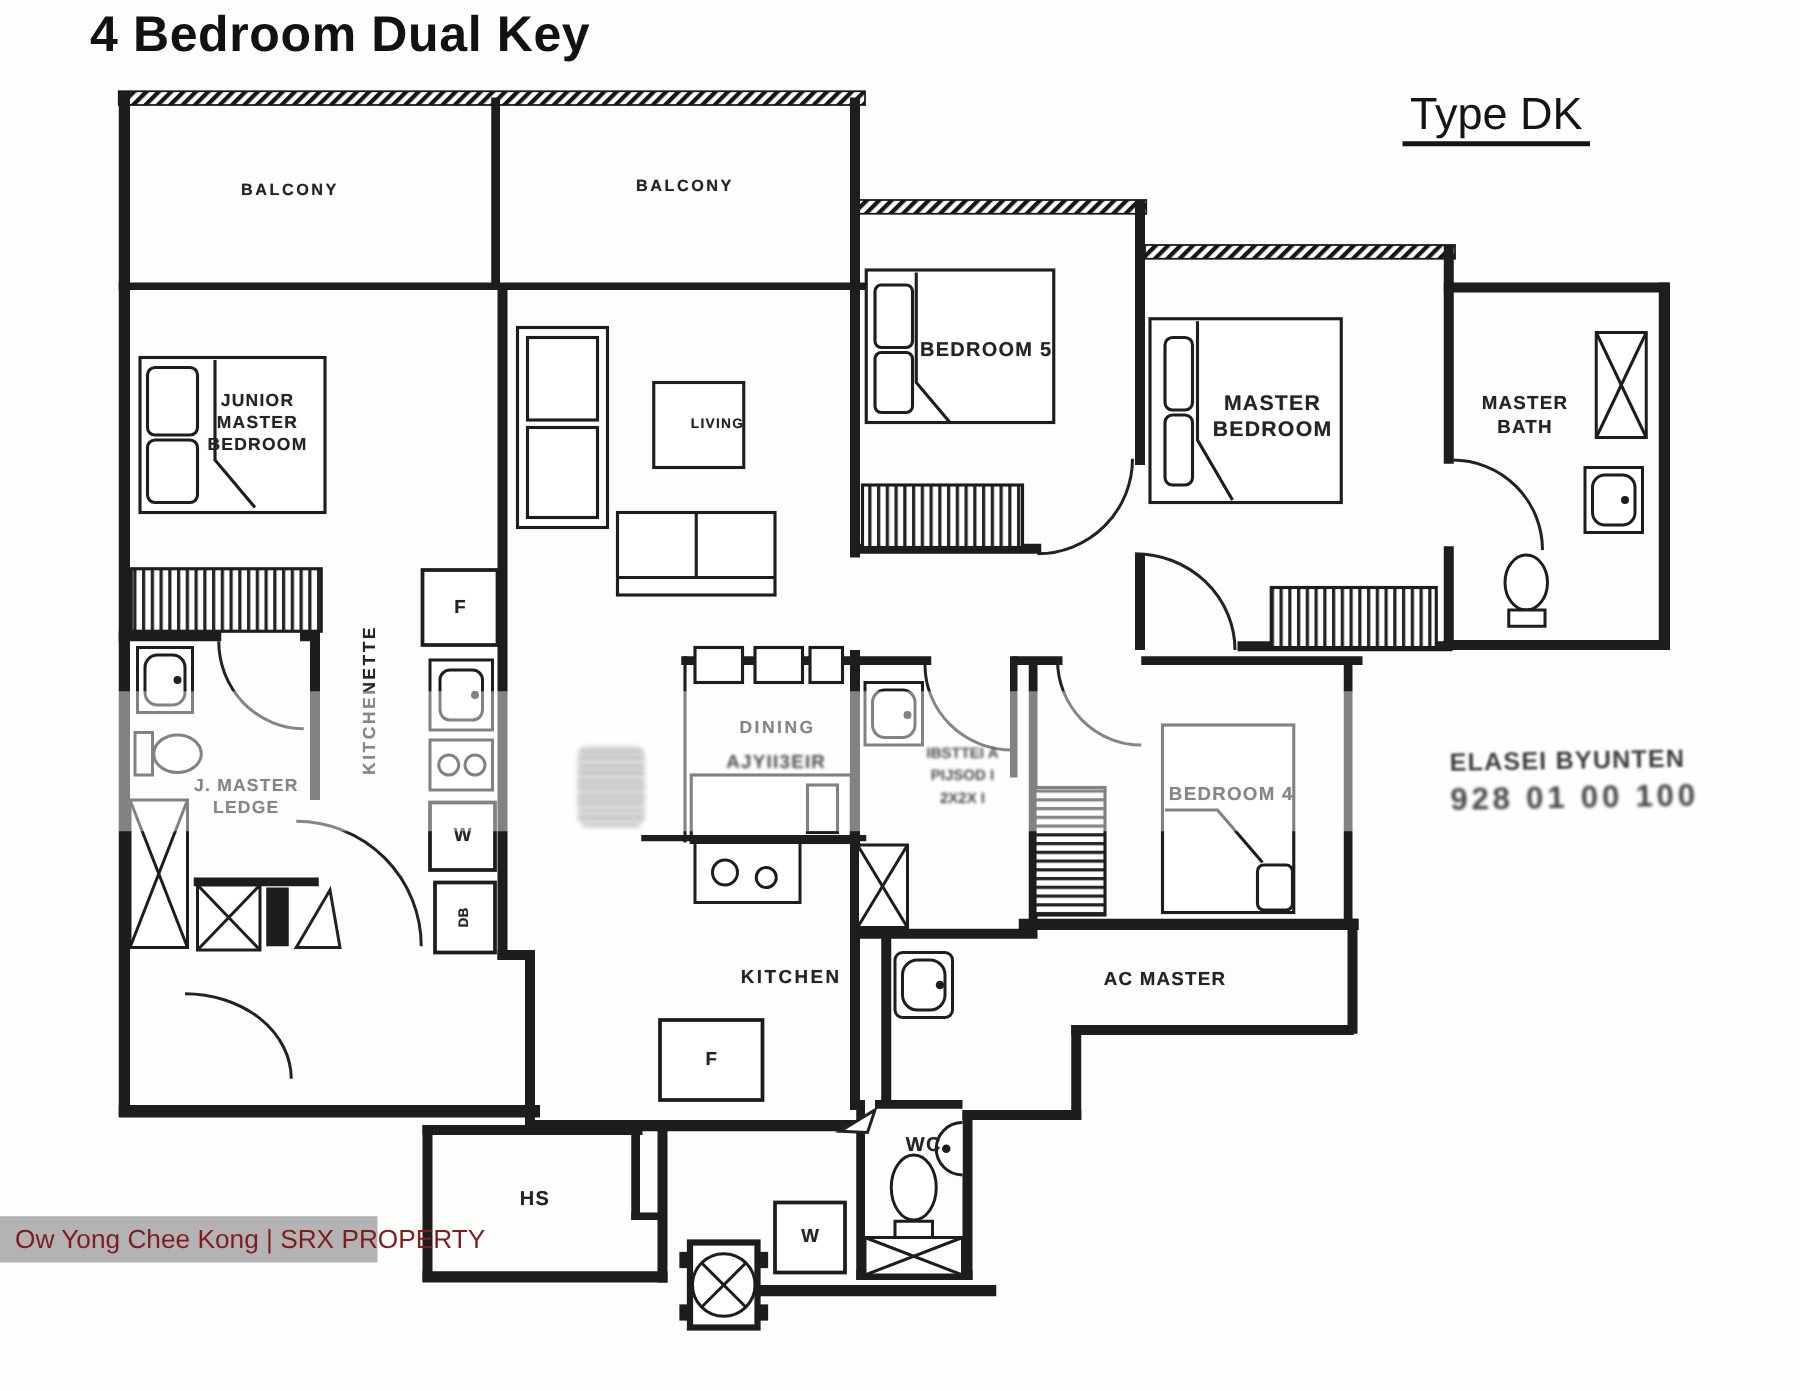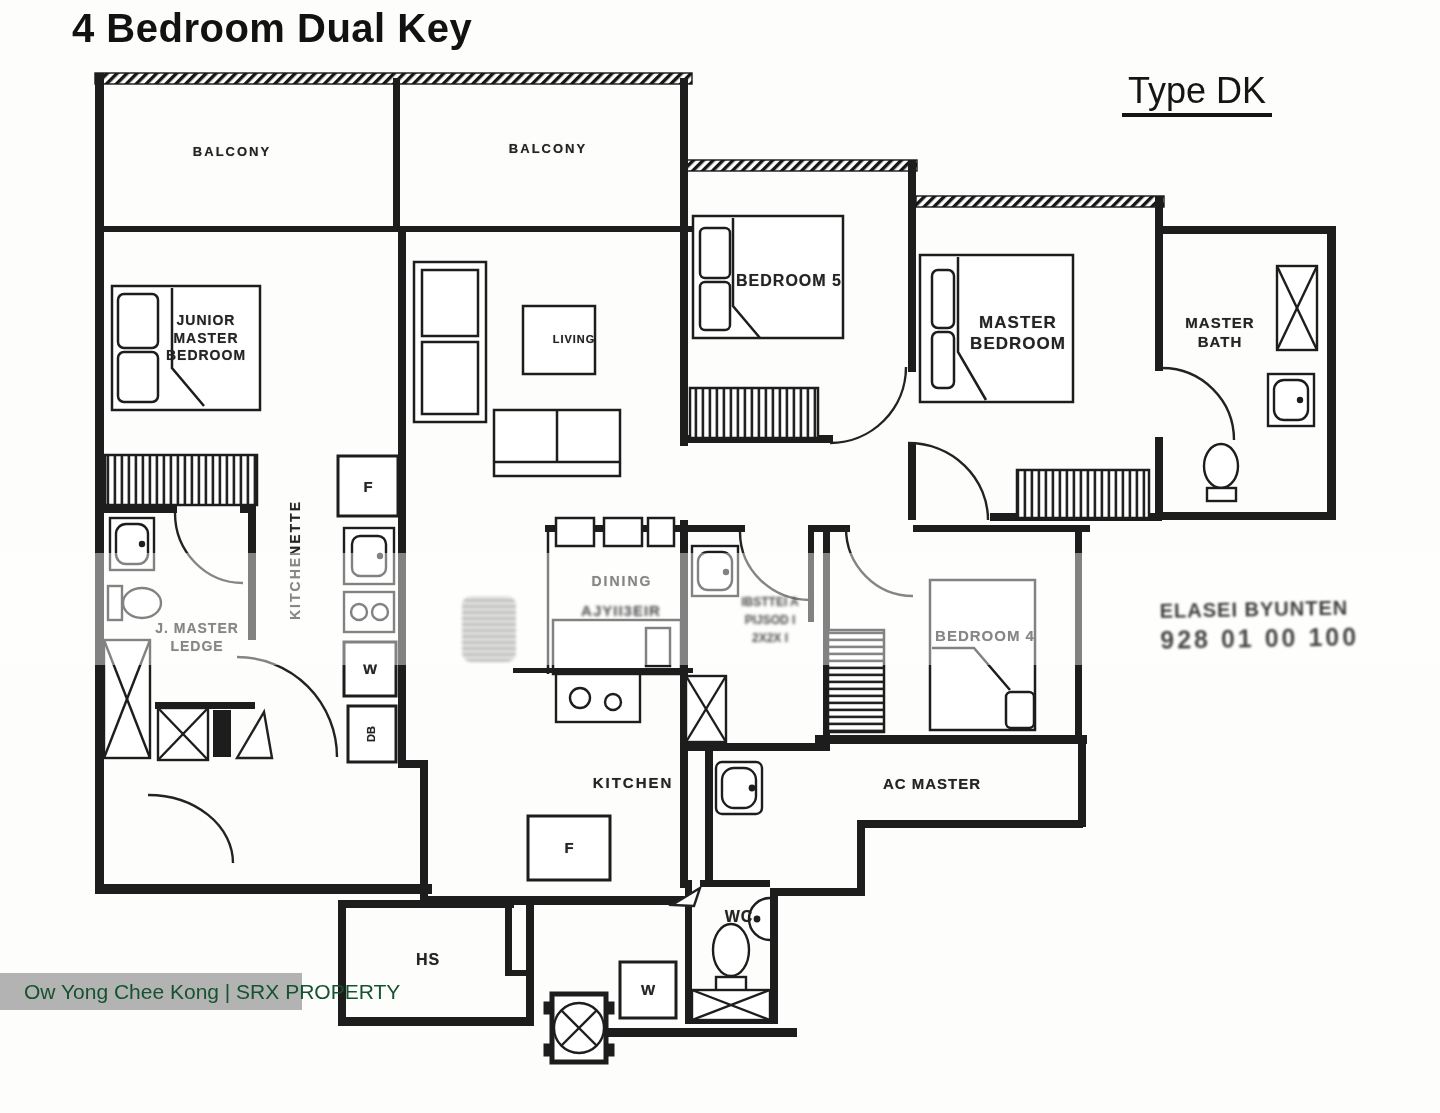--- a/index.html
+++ b/index.html
@@ -20,21 +20,21 @@
          filter:blur(1.4px);white-space:pre-line;text-align:center;}
   .stamp{position:absolute;left:1160px;top:598px;width:215px;transform:rotate(-1deg);
          text-align:left;}
   .stamp .l1{font-size:20px;font-weight:bold;color:#3c3c3c;letter-spacing:1px;filter:blur(1px);}
   .stamp .l2{font-size:25px;font-weight:bold;color:#474747;letter-spacing:3px;filter:blur(1.3px);
          margin-top:3px;}
   .crest{position:absolute;left:462px;top:596px;width:54px;height:66px;border-radius:9px;
          background:repeating-linear-gradient(0deg,#8d8d8d 0 3px,#cfcfcf 3px 6px);
          filter:blur(1.8px);opacity:.55;}
   .srx{position:absolute;left:0;top:973px;width:302px;height:37px;background:#b3b3b3;}
-  .srx span{display:block;font-size:21px;color:#14532d;line-height:37px;padding-left:24px;
+  .srx span{display:block;font-size:21px;color:#7f1d1d;line-height:37px;padding-left:12px;
          white-space:nowrap;border-radius:12px;}
 </style>
 </head>
 <body>
 
 <div class="stage">
 
   <div class="title">4 Bedroom Dual Key</div>
   <div class="typedk">Type DK</div>
 

